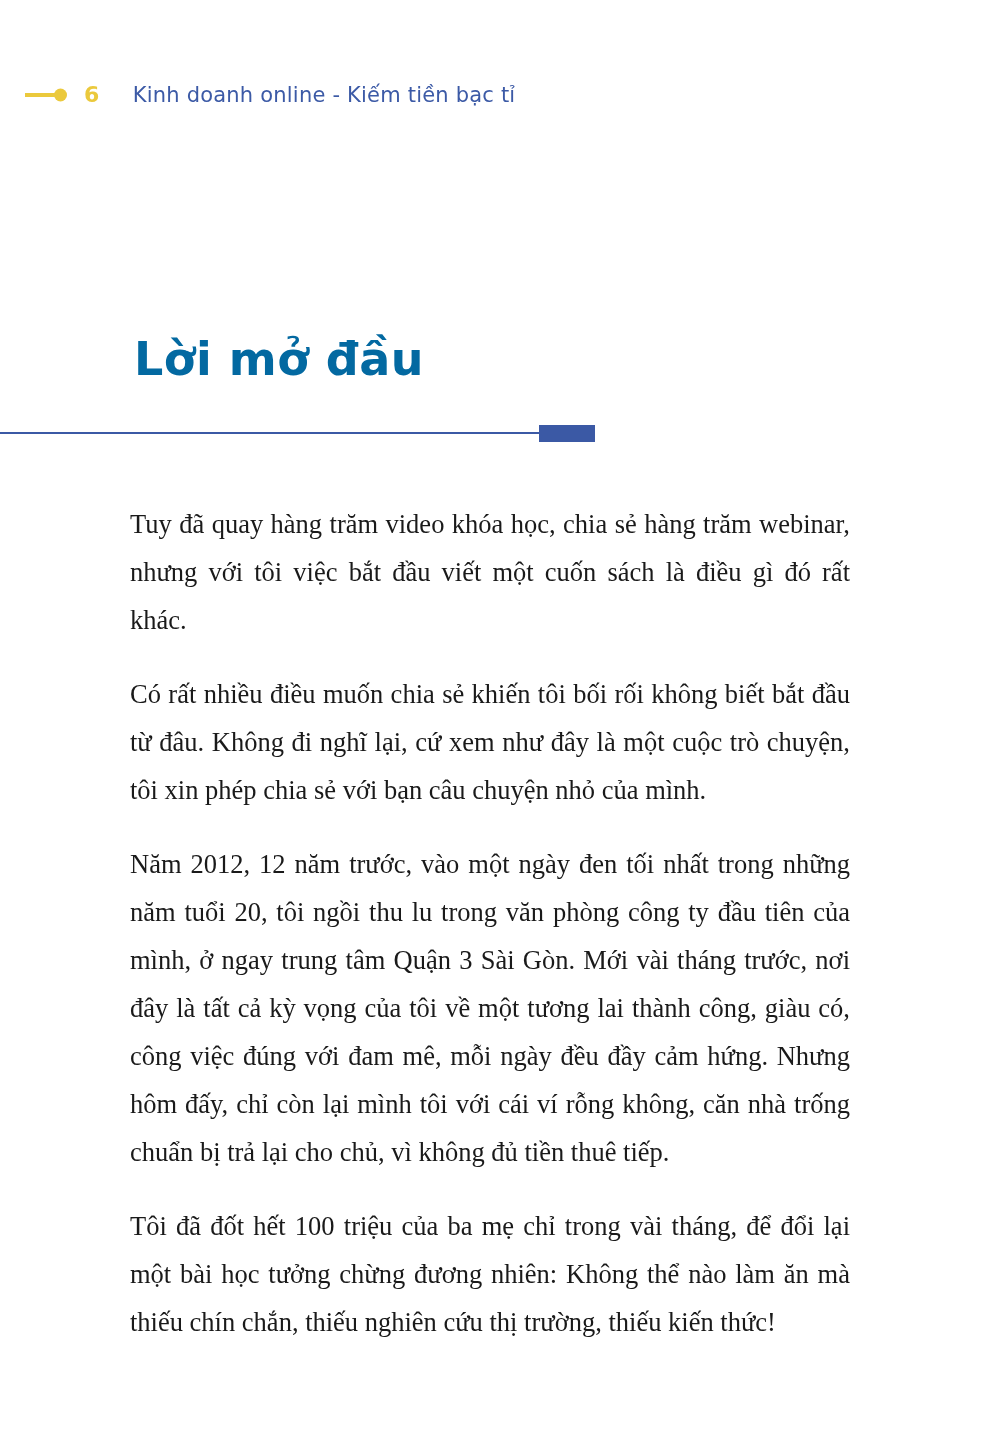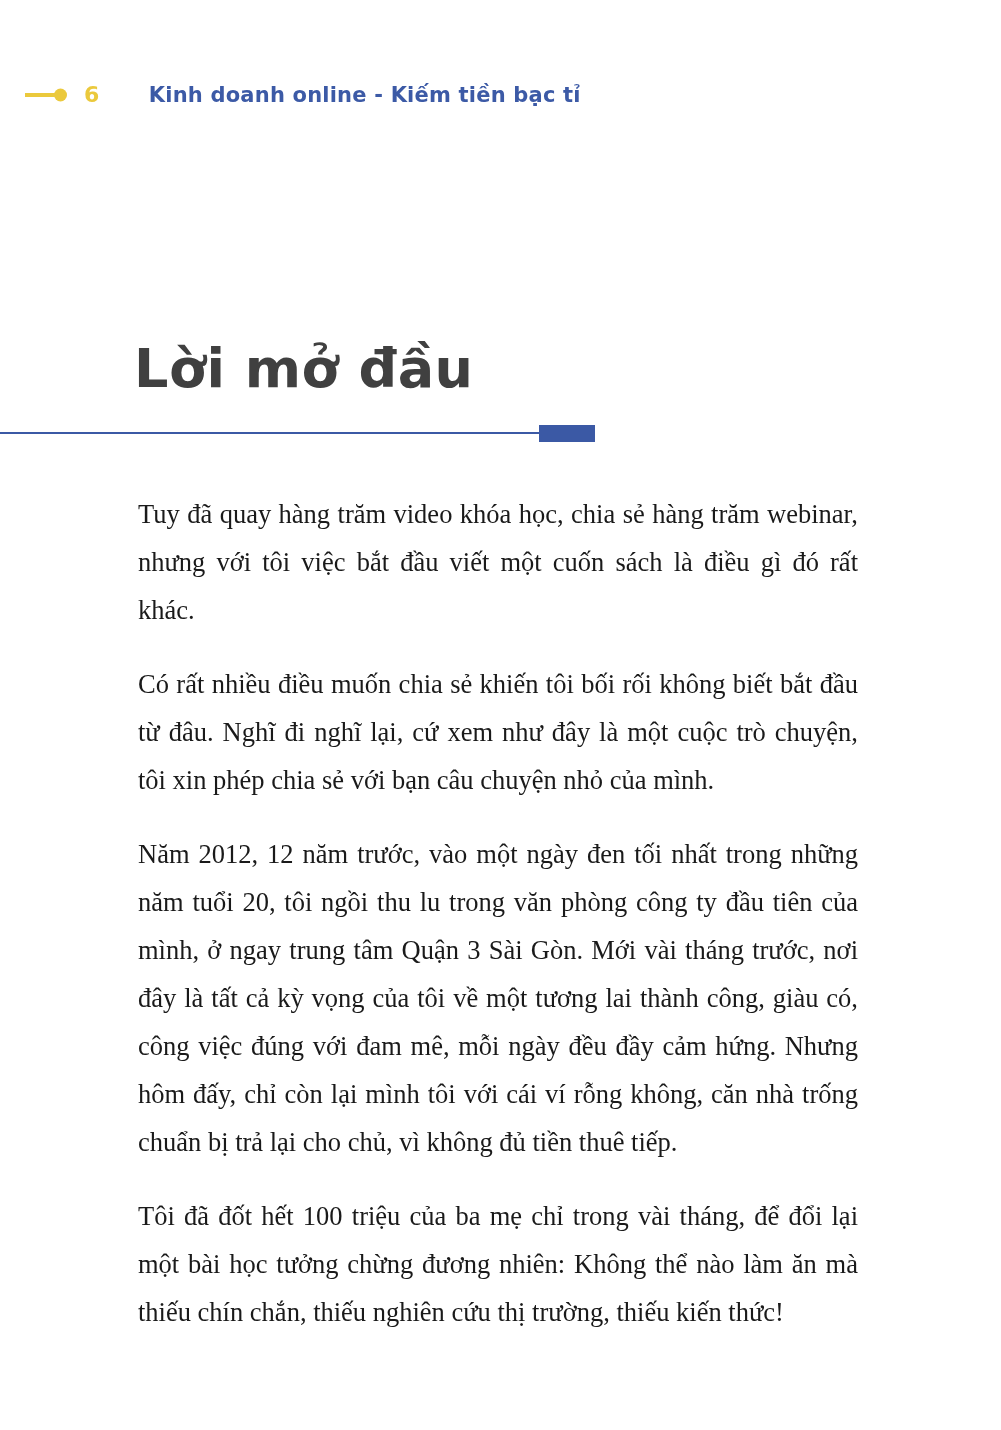--- a/index.html
+++ b/index.html
@@ -56,40 +56,40 @@
     font-family: "DejaVu Sans", "Liberation Sans", sans-serif;
     font-size: 22px;
     font-weight: 700;
     color: #EBC93C;
     letter-spacing: 0.5px;
     line-height: 1;
     flex: 0 0 auto;
   }
 
   .header-title {
-    margin-left: 49px;
+    margin-left: 33px;
     font-family: "DejaVu Sans", "Liberation Sans", sans-serif;
     font-size: 21px;
-    font-weight: 700;
+    font-weight: 400;
     color: #3C5AA6;
     letter-spacing: 0.2px;
     line-height: 1;
     white-space: nowrap;
     flex: 0 0 auto;
   }
 
   
   .chapter-title {
     position: absolute;
     top: 303px;
     left: 134px;
     font-family: "DejaVu Sans", "Liberation Sans", sans-serif;
-    font-size: 54px;
+    font-size: 46px;
     font-weight: 700;
-    color: #404040;
+    color: #0369a1;
     letter-spacing: 0.5px;
     line-height: 1.1;
     white-space: nowrap;
   }
 
   
   .title-divider {
     position: absolute;
     top: 431px;
     left: 0;
@@ -111,24 +111,23 @@
     left: 539px;
     top: -6px;
     width: 56px;
     height: 17px;
     background: #3B59A5;
   }
 
   
   .body-copy {
     position: absolute;
-    top: 490px;
+    top: 500px;
     left: 130px;
     width: 720px;
-    margin-left: 8px;
   }
 
   .body-copy p {
     margin: 0 0 26px 0;
     font-size: 26.5px;
     line-height: 48px;
     color: #1a1a1a;
     text-align: justify;
     text-justify: inter-word;
     hyphens: none;
@@ -151,18 +150,18 @@
 
   <h1 class="chapter-title">Lời mở đầu</h1>
 
   <div class="title-divider">
     <div class="thin-rule"></div>
     <div class="thick-block"></div>
   </div>
 
   <div class="body-copy">
     <p>Tuy đã quay hàng trăm video khóa học, chia sẻ hàng trăm webinar, nhưng với tôi việc bắt đầu viết một cuốn sách là điều gì đó rất khác.</p>
-    <p>Có rất nhiều điều muốn chia sẻ khiến tôi bối rối không biết bắt đầu từ đâu. Nghĩ đi nghĩ lại, cứ xem như đây là một cuộc trò chuyện, tôi xin phép chia sẻ với bạn câu chuyện nhỏ của mình.</p>
+    <p>Có rất nhiều điều muốn chia sẻ khiến tôi bối rối không biết bắt đầu từ đâu. Không đi nghĩ lại, cứ xem như đây là một cuộc trò chuyện, tôi xin phép chia sẻ với bạn câu chuyện nhỏ của mình.</p>
     <p>Năm 2012, 12 năm trước, vào một ngày đen tối nhất trong những năm tuổi 20, tôi ngồi thu lu trong văn phòng công ty đầu tiên của mình, ở ngay trung tâm Quận 3 Sài Gòn. Mới vài tháng trước, nơi đây là tất cả kỳ vọng của tôi về một tương lai thành công, giàu có, công việc đúng với đam mê, mỗi ngày đều đầy cảm hứng. Nhưng hôm đấy, chỉ còn lại mình tôi với cái ví rỗng không, căn nhà trống chuẩn bị trả lại cho chủ, vì không đủ tiền thuê tiếp.</p>
     <p>Tôi đã đốt hết 100 triệu của ba mẹ chỉ trong vài tháng, để đổi lại một bài học tưởng chừng đương nhiên: Không thể nào làm ăn mà thiếu chín chắn, thiếu nghiên cứu thị trường, thiếu kiến thức!</p>
   </div>
 
 </div>
 
 </body></html>

